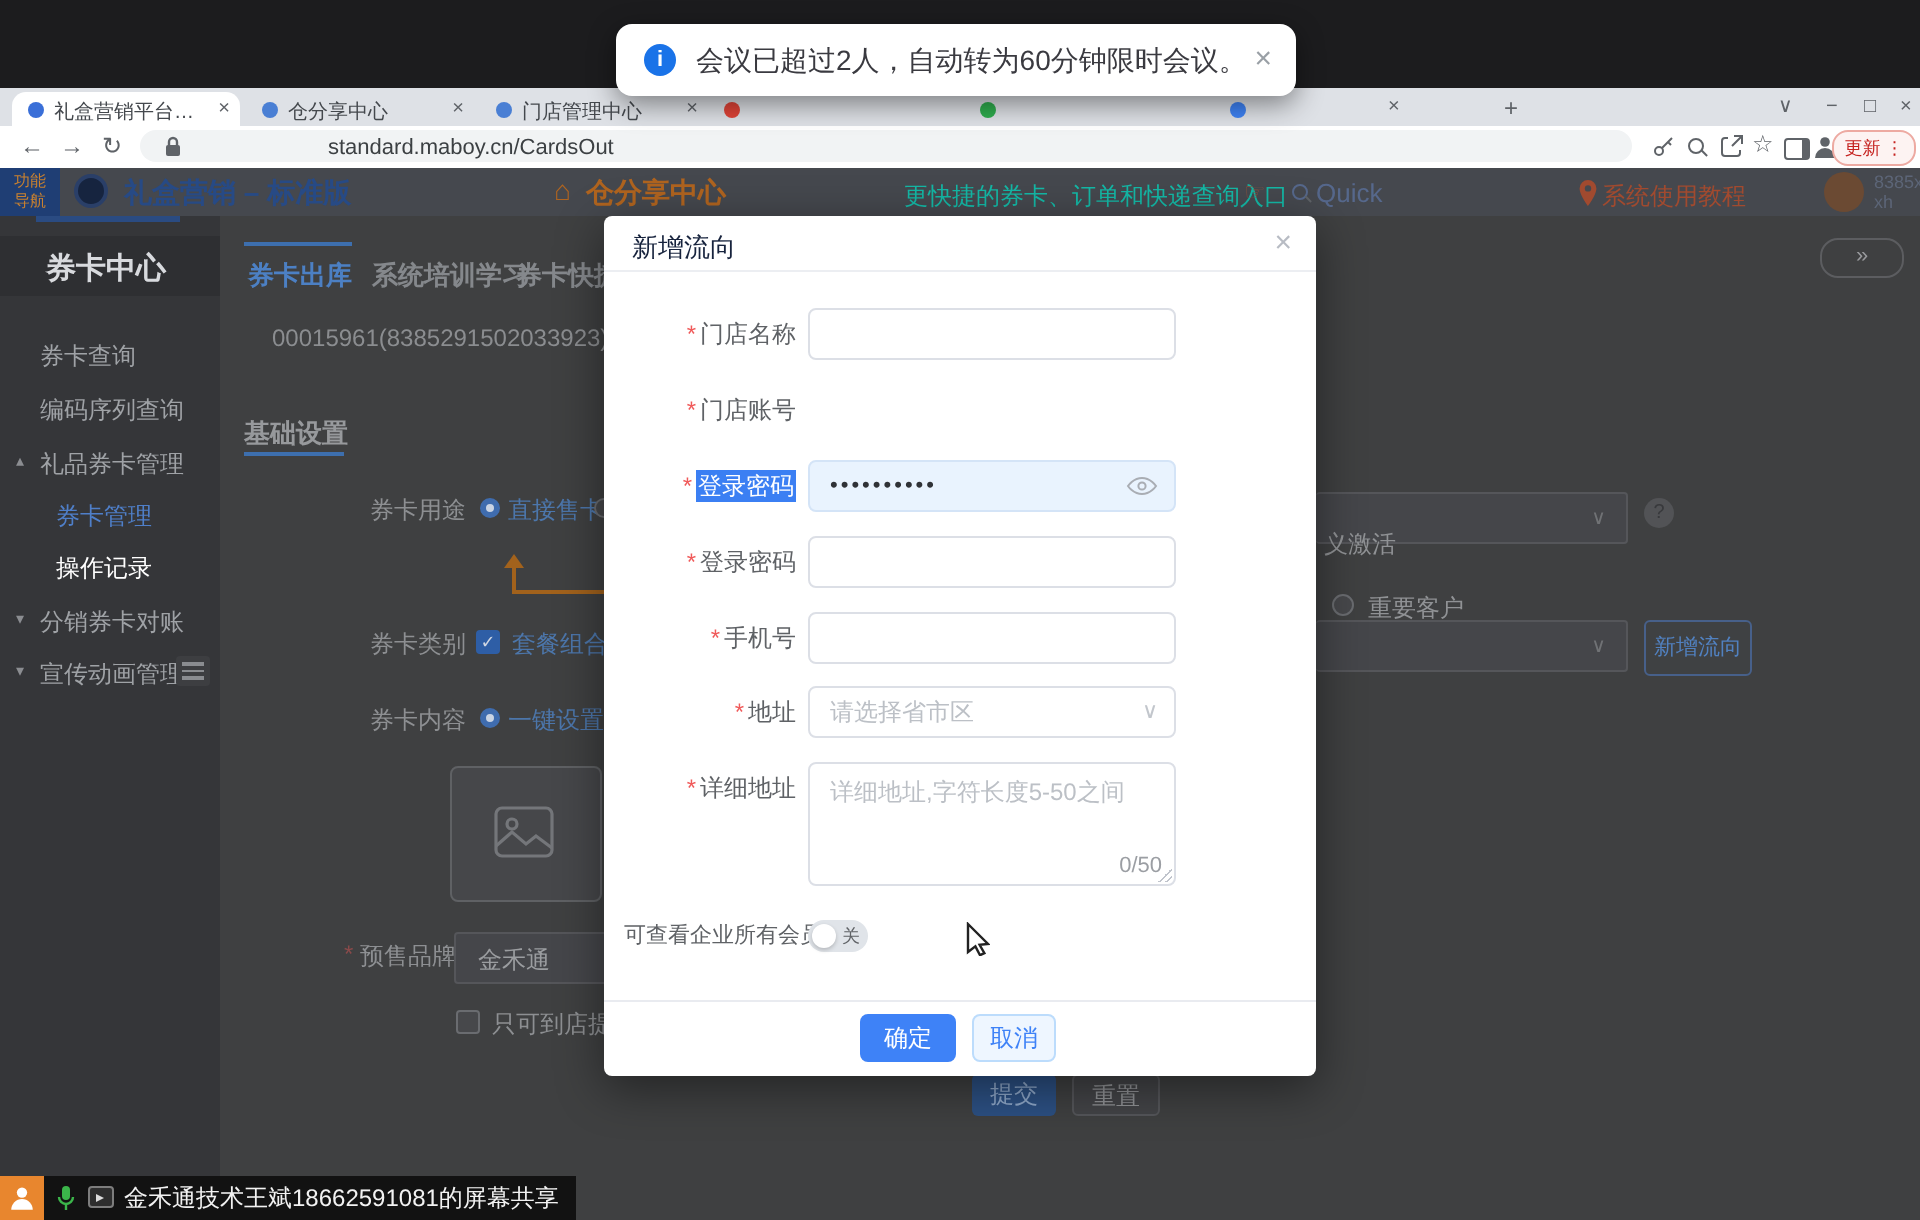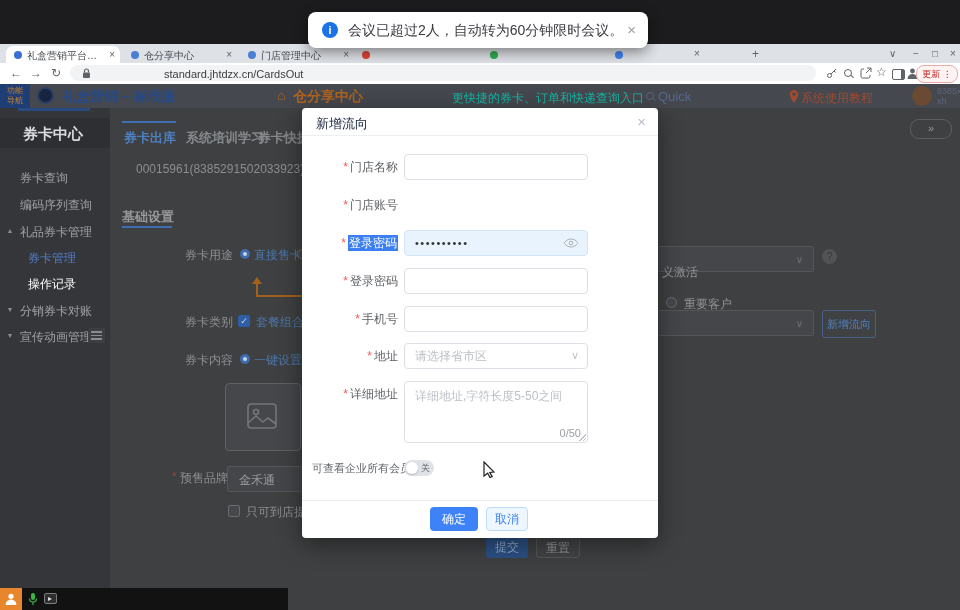--- a/index.html
+++ b/index.html
@@ -164,21 +164,21 @@
 
   <div class="abs toolbar">
     <span class="abs navg" style="left:10px;">←</span>
     <span class="abs navg" style="left:30px;">→</span>
     <span class="abs navg" style="left:51px;">↻</span>
     <div class="abs urlpill">
       <svg class="abs" style="left:12px;top:3px;" width="9" height="11" viewBox="0 0 9 11">
           <rect x="1" y="4.5" width="7" height="5.5" rx="1" fill="#5f6368"></rect>
           <path d="M2.5 4.5V3a2 2 0 014 0v1.5" stroke="#5f6368" fill="none" stroke-width="1.2"></path>
         </svg>
-      <span class="abs urltext">standard.jhtdzx.cn/CardsOut</span>
+      <span class="abs urltext">standard.maboy.cn/CardsOut</span>
     </div>
     <svg class="abs tbico" style="left:826px;" width="12" height="12" viewBox="0 0 12 12" fill="none" stroke="#5f6368">
         <circle cx="3.5" cy="8.5" r="2"></circle>
         <path d="M5 7l5-5M8 4l1.5 1.5"></path>
       </svg>
     <span class="abs mag" style="left:844px;top:6px;"></span>
     <svg class="abs tbico" style="left:860px;" width="12" height="12" viewBox="0 0 12 12" fill="none" stroke="#5f6368">
         <path d="M4 2H2.5A1.5 1.5 0 001 3.5v6A1.5 1.5 0 002.5 11h6A1.5 1.5 0 0010 9.5V8"></path>
         <path d="M7 1h4v4M11 1L6 6"></path>
       </svg>
@@ -382,15 +382,16 @@
         <circle cx="6.5" cy="4" r="2.4"></circle>
         <path d="M1.5 12a5 5 0 0110 0z"></path>
       </svg>
   </div>
   <div class="abs shareblk">
     <svg style="position:absolute;left:6px;top:4px;" width="10" height="14" viewBox="0 0 10 14">
         <rect x="3" y="1" width="4" height="7" rx="2" fill="#3bb54a"></rect>
         <path d="M1.5 6.5a3.5 3.5 0 007 0M5 10v3" stroke="#3bb54a" fill="none" stroke-width="1.2"></path>
       </svg>
     <span class="abs scrico"></span>
+    <div class="abs sharetxt">金禾通技术王斌18662591081的屏幕共享</div>
   </div>
 
 </div>
 
 </body></html>

